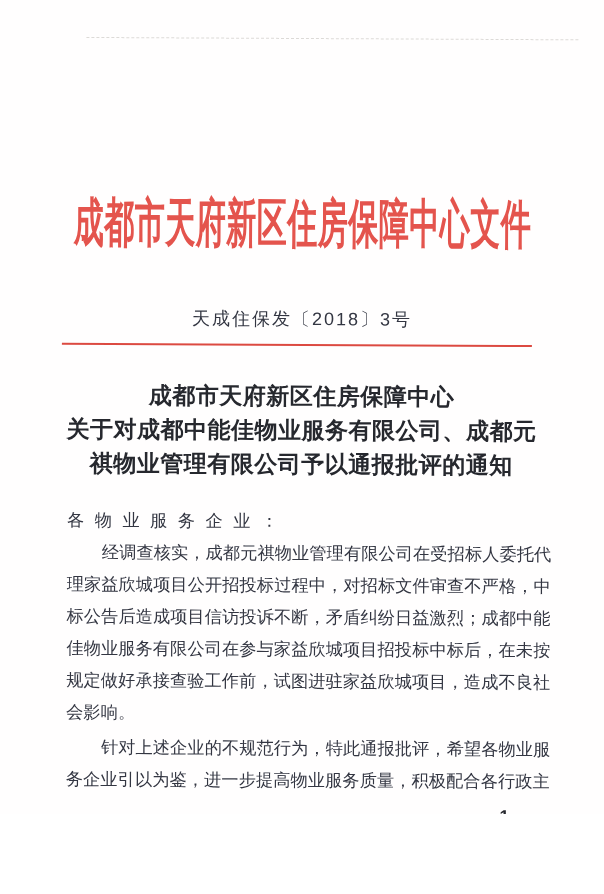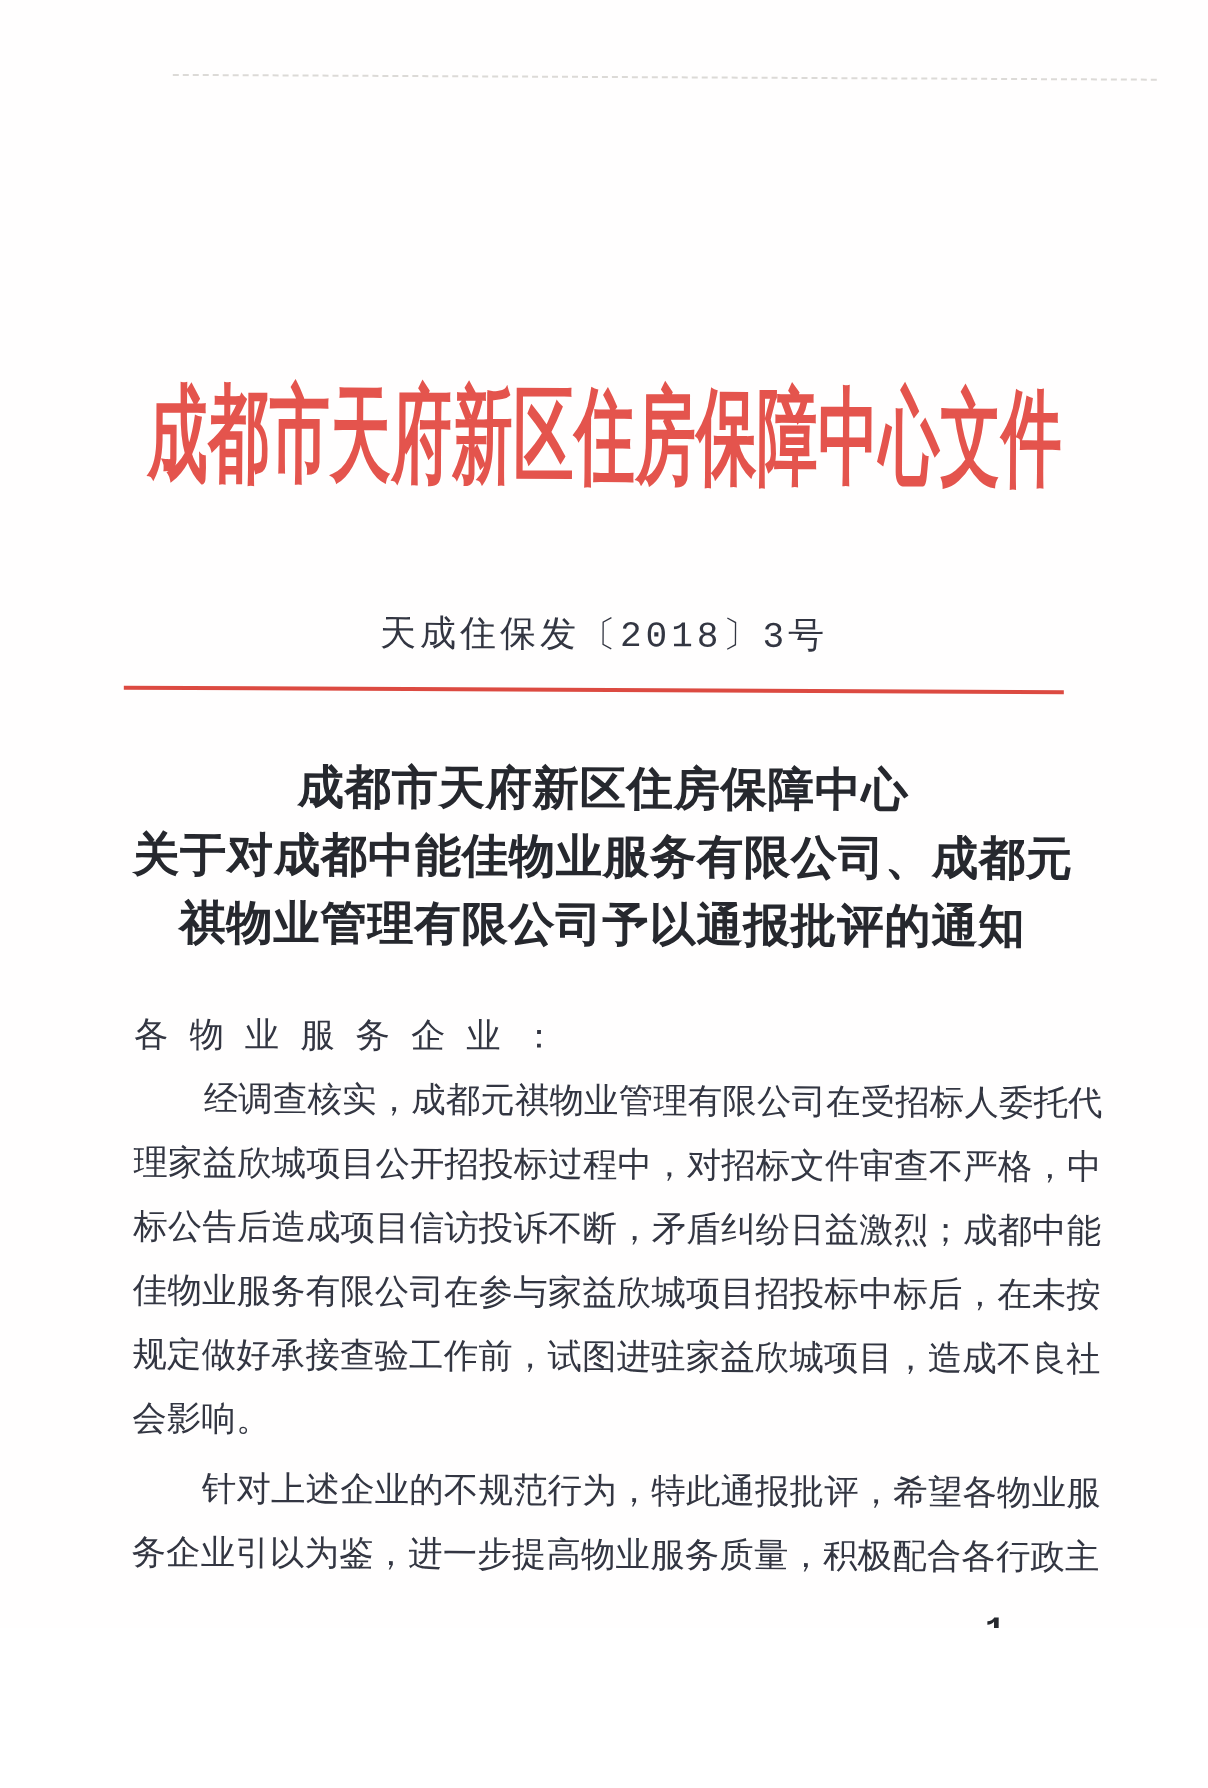--- a/index.html
+++ b/index.html
@@ -6,21 +6,21 @@
     margin: 0;
     padding: 0;
     background: #ffffff;
   }
   .page {
     position: relative;
     width: 604px;
     height: 814px;
     background: #fffefe;
     overflow: hidden;
-    font-family: Liberation Mono, monospace;
+    font-family: Liberation Sans, sans-serif;
   }
   .tilt {
     position: absolute;
     inset: 0;
     transform: rotate(0.28deg);
     transform-origin: 50% 40%;
   }
   .scan-artifact {
     position: absolute;
     top: 38px;

